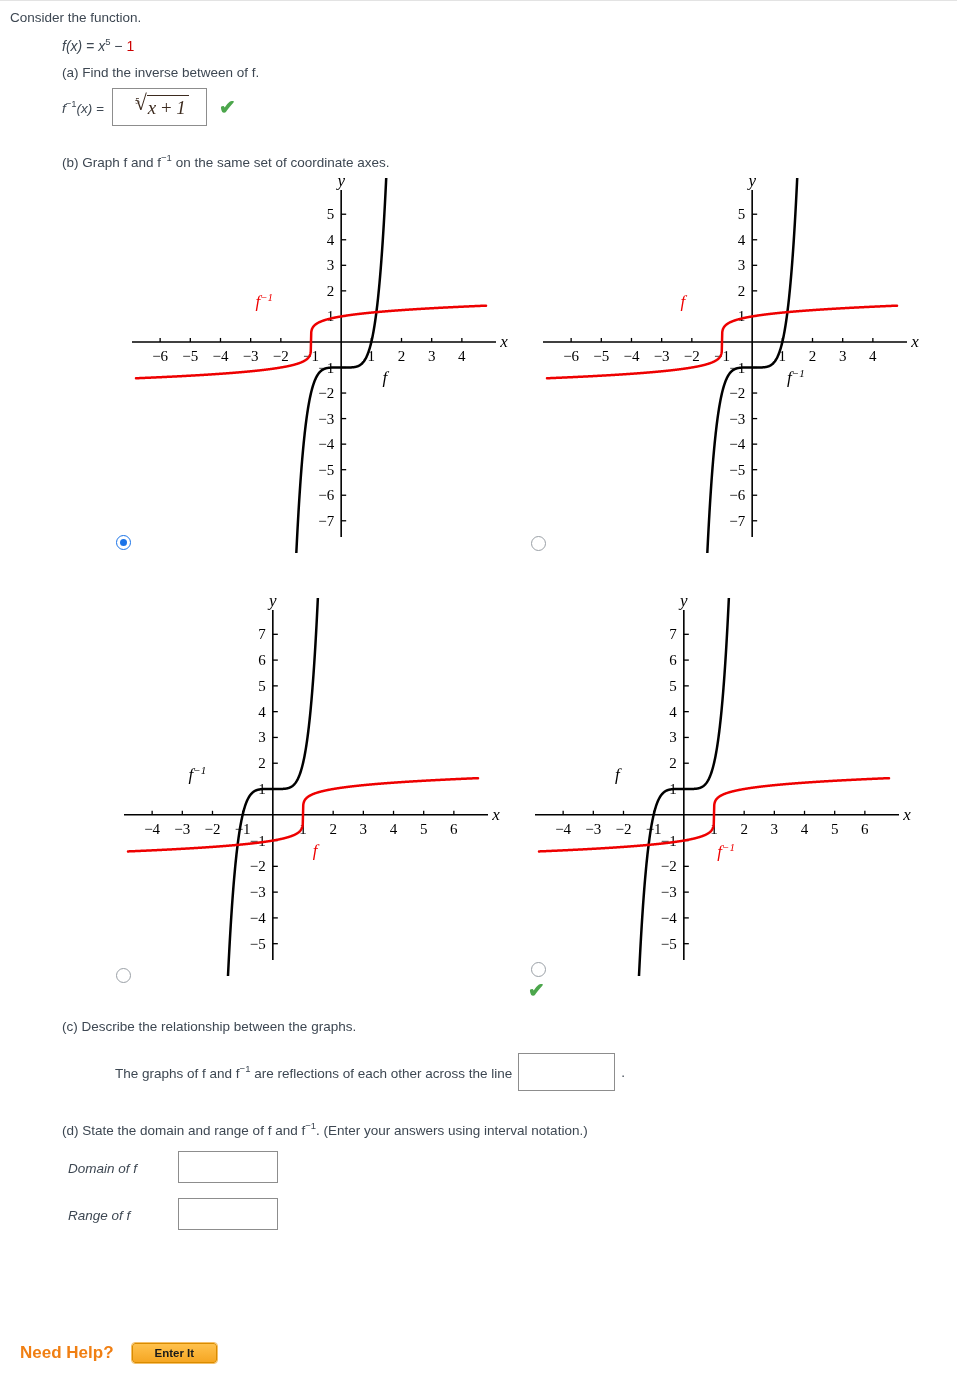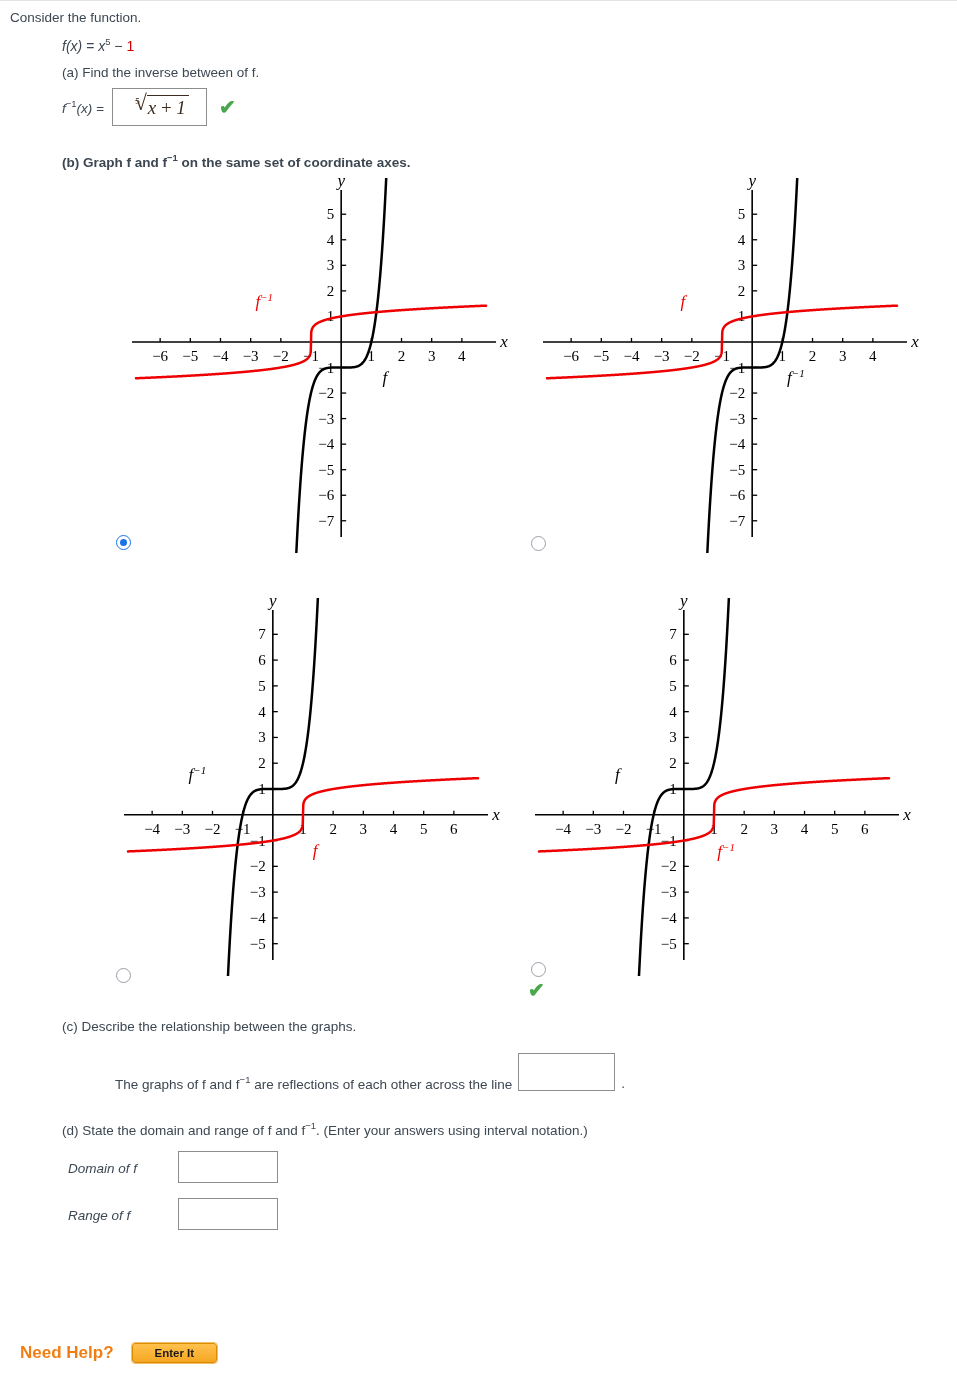--- a/index.html
+++ b/index.html
@@ -36,40 +36,40 @@
     border:1px solid #8d8d8d; background:#fff;
     display:flex; align-items:center; justify-content:center;
   }
   .radical { font-family:"Liberation Serif", serif; font-size:19px; color:#3d2b1f; display:inline-flex; align-items:flex-start; }
   .radidx { font-size:9px; position:relative; top:1px; left:5px; }
   .radsign { font-size:22px; line-height:18px; position:relative; top:-1px; }
   .radband { border-top:1px solid #3d2b1f; padding:1px 3px 0 1px; font-style:italic; }
   .radband .plus { font-style:normal; }
   .check { color:#4ca64c; font-size:20px; font-weight:bold; margin-left:12px; line-height:1; }
 
-  .partb { position:absolute; left:62px; top:152px; font-size:13.5px;font-weight:bold; }
+  .partb { position:absolute; left:62px; top:152px; font-size:13.5px; }
   .partb sup { font-size:9.5px; }
 
   
   .graphwrap { position:absolute; }
   svg { display:block; }
   .radio {
     position:absolute;
     width:15px; height:15px; border-radius:50%;
     border:1px solid #9aa0a6; background:#fff;
   }
   .radio.sel { border:1px solid #1a73e8; background:#fff; }
   .radio.sel::after {
     content:""; position:absolute; left:3px; top:3px;
     width:7px; height:7px; border-radius:50%; background:#1a73e8;
   }
   .gcheck { position:absolute; color:#4ca64c; font-size:20px; font-weight:bold; }
 
   .partc { position:absolute; left:62px; top:1019px; font-size:13.5px;text-align:right; }
-  .crow { position:absolute; left:115px; top:1053px; display:flex; align-items:flex-end; font-size:13.5px; }
+  .crow { position:absolute; left:115px; top:1053px; display:flex; align-items:center; font-size:13.5px; }
   .crow sup { font-size:9.5px; }
   .lineinput { width:97px; height:38px; border:1px solid #8d8d8d; background:#fff; margin:0 6px; }
 
   .partd { position:absolute; left:62px; top:1120px; font-size:13.5px; }
   .partd sup { font-size:9.5px; }
 
   .drtable { position:absolute; left:68px; top:1143px; }
   .drrow { display:flex; align-items:center; height:47px; }
   .drlbl { width:110px; font-size:13.5px; color:#3d4752; }
   .drlbl i { font-style:italic; }

